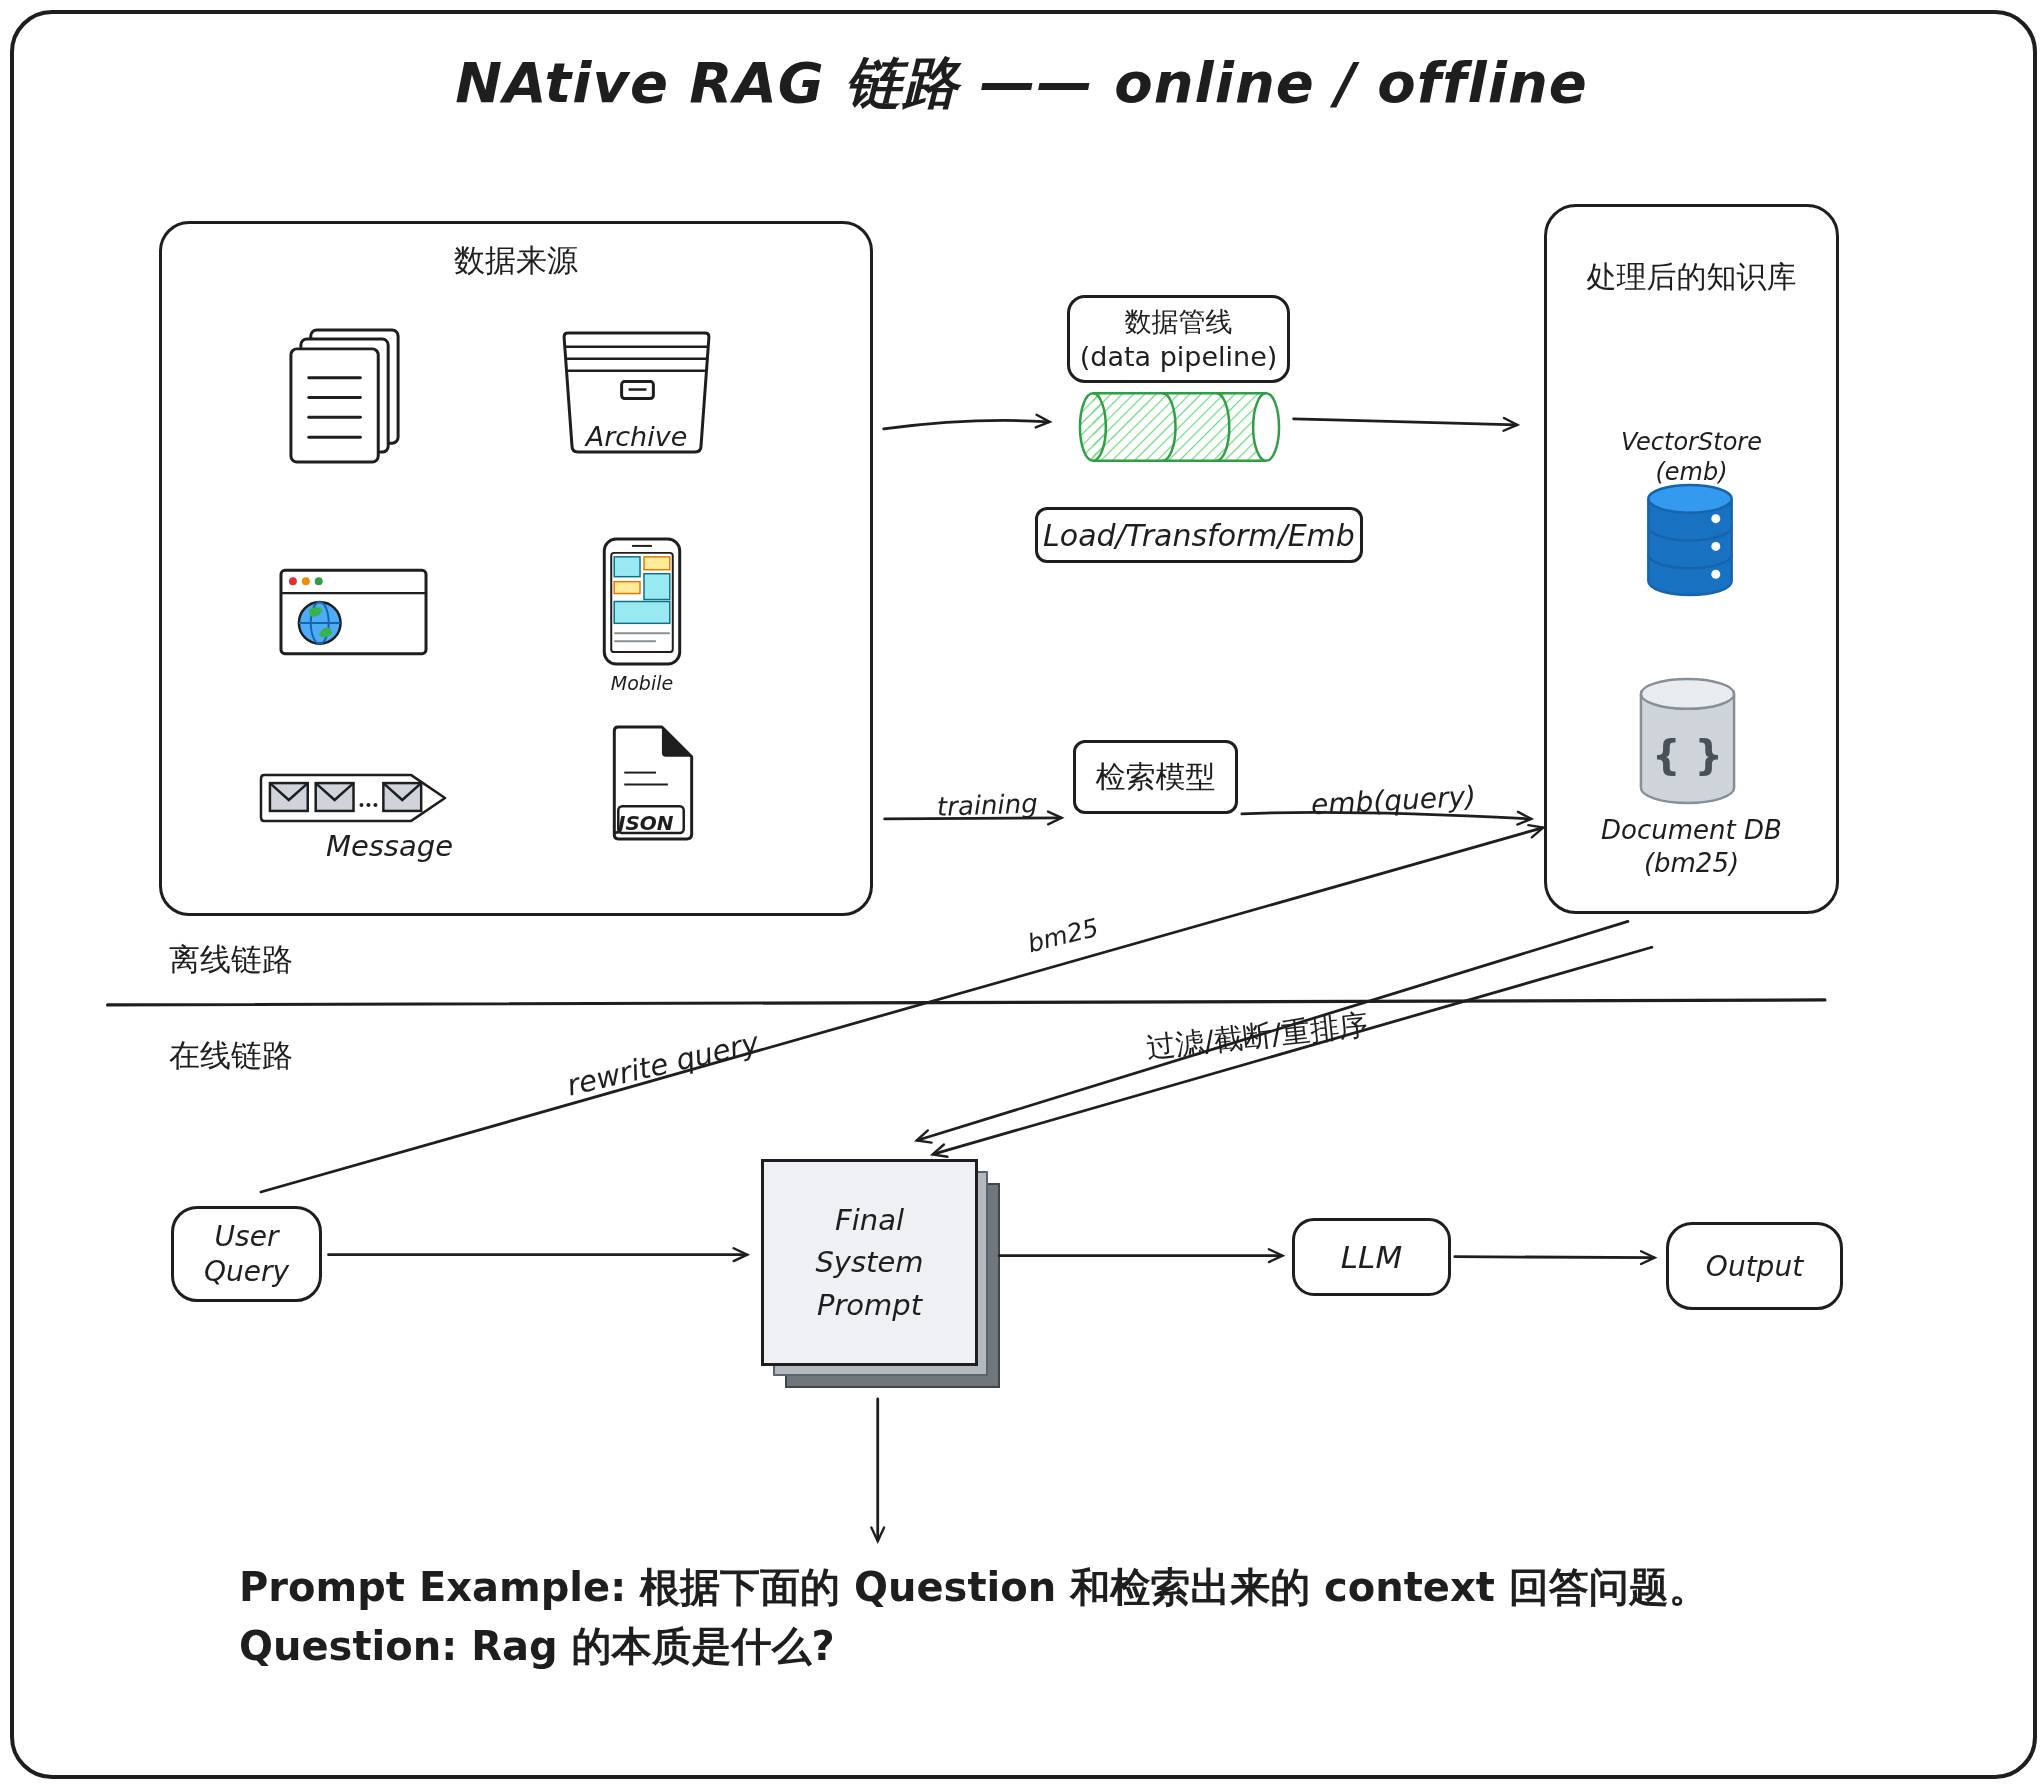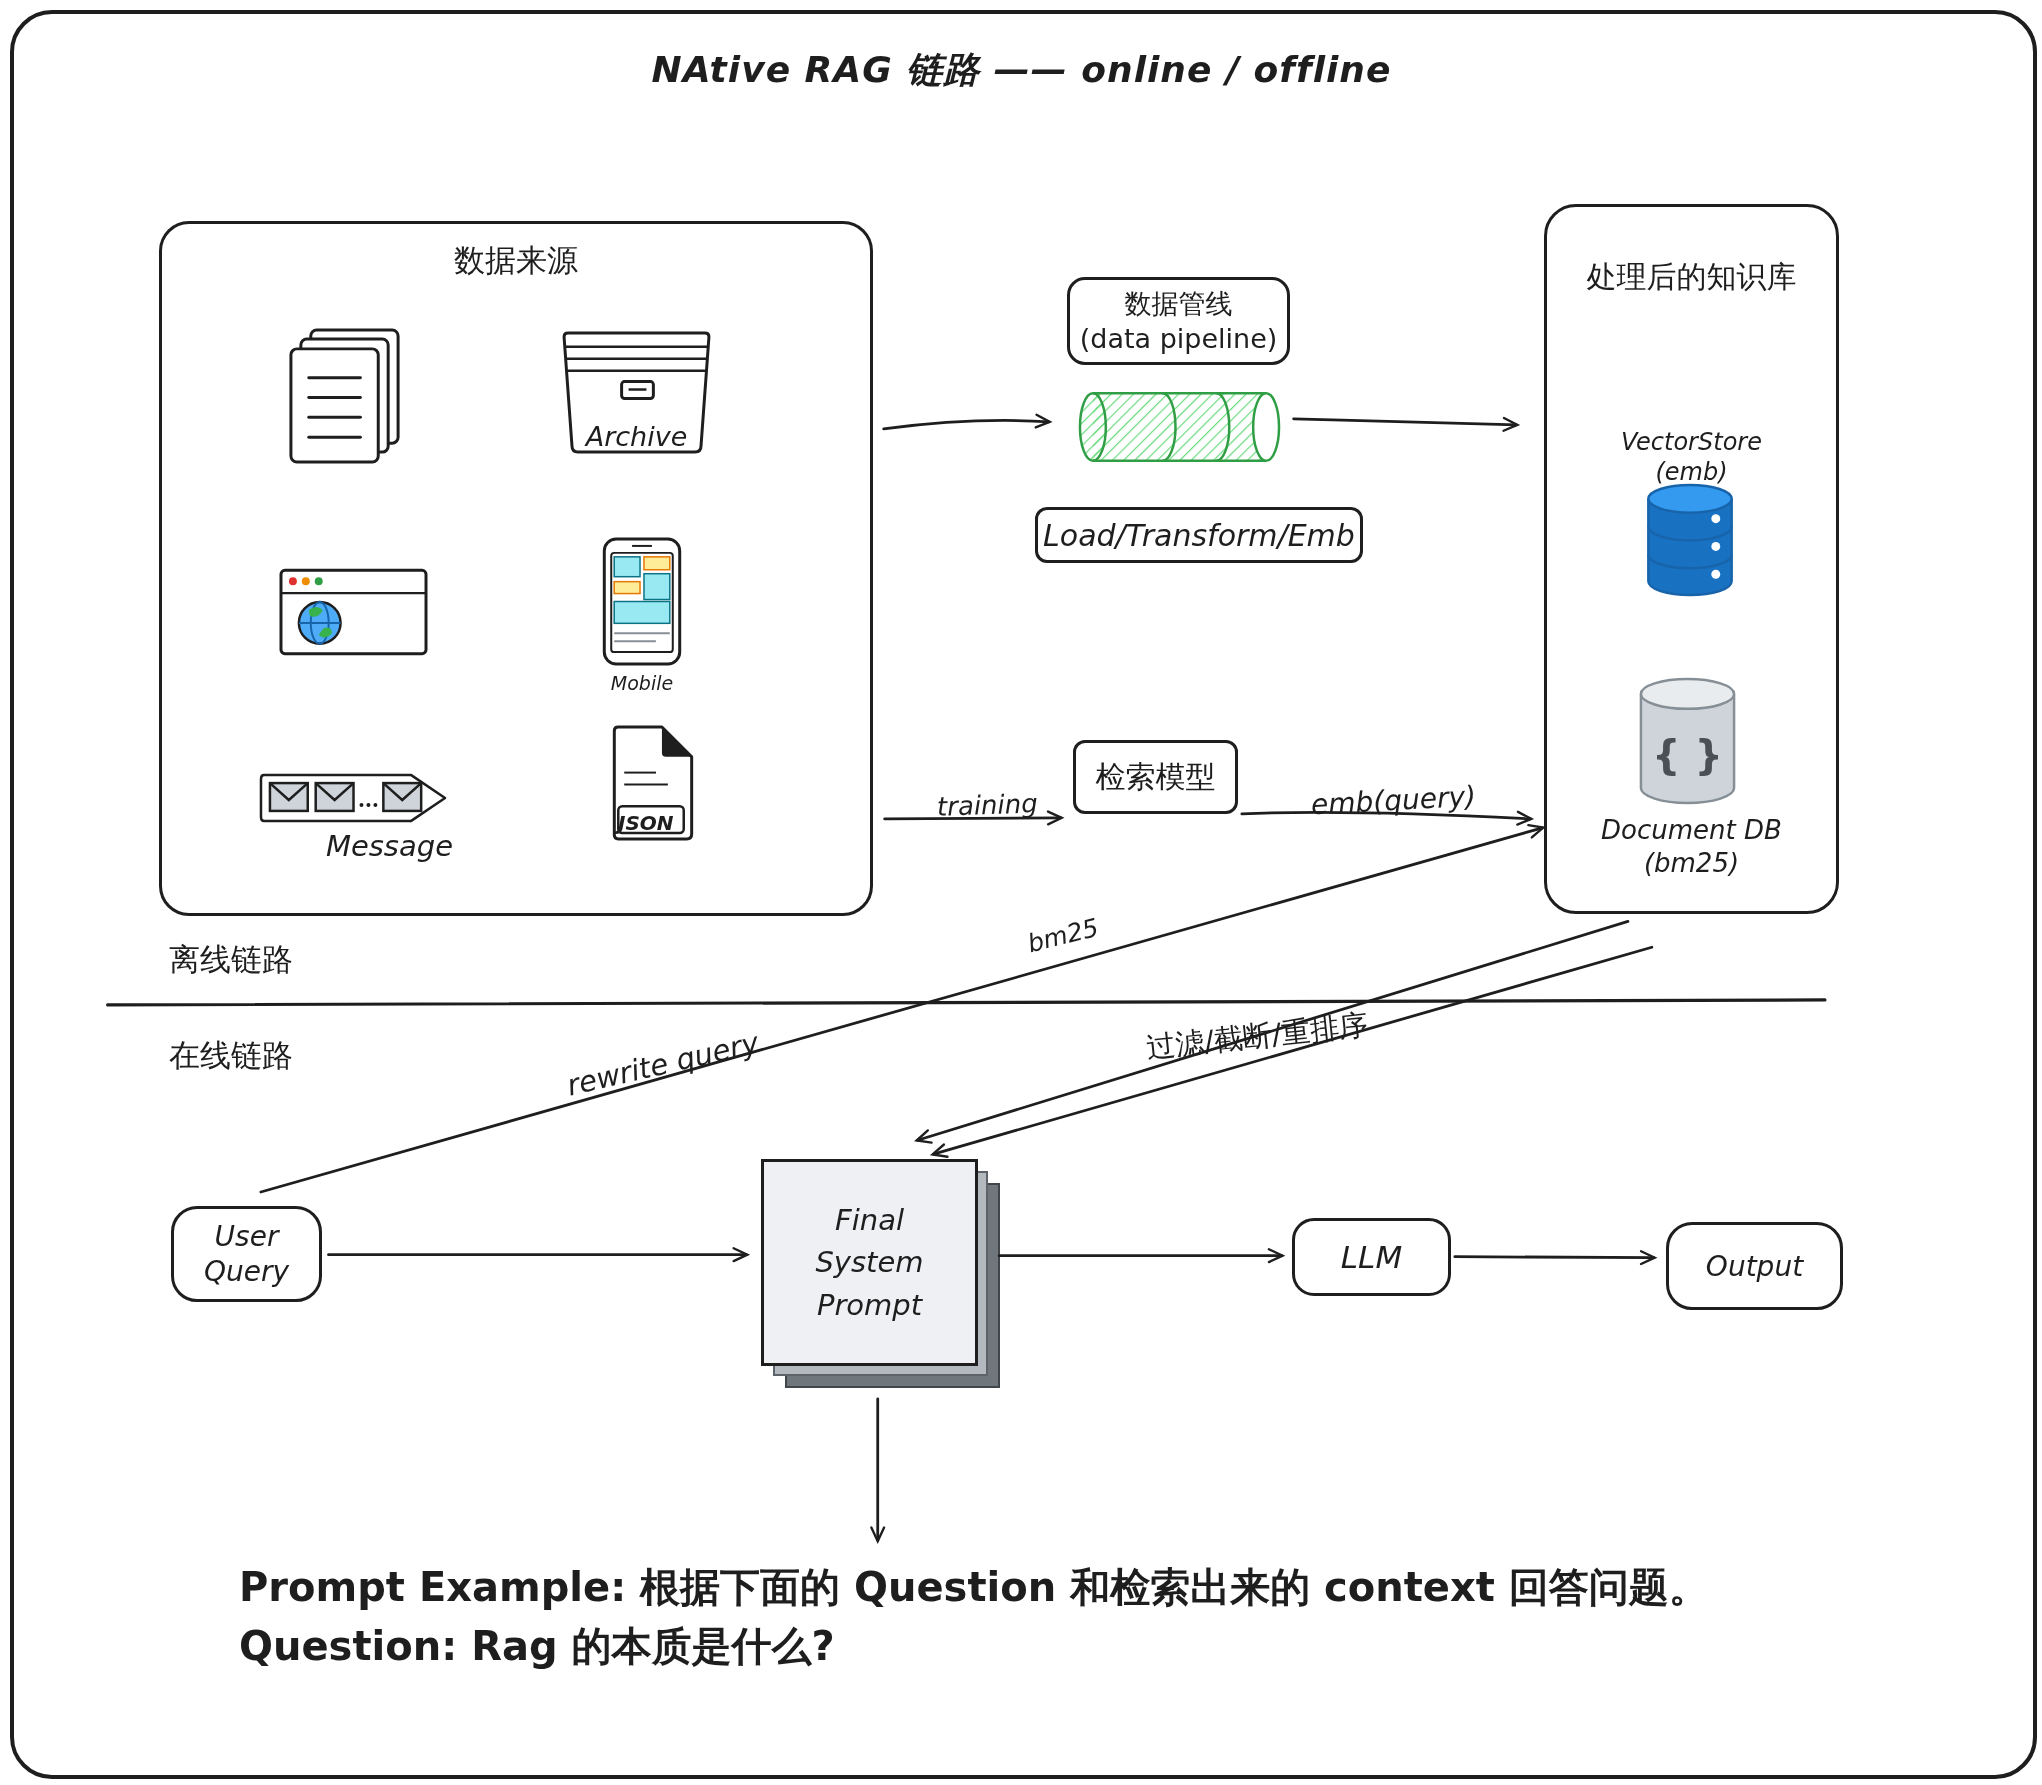--- a/index.html
+++ b/index.html
@@ -17,21 +17,21 @@
   svg{display:block;}
   .overlay{pointer-events:none;}
 </style>
 </head>
 <body>
 
 <div id="stage">
 
   <div class="abs frame" style="left:10px;top:10px;width:2019px;height:1761px;"></div>
 
-  <div class="abs t it ctr" style="left:0;right:0;top:46px;font-size:36px;font-weight:bold;letter-spacing:1px;">NAtive RAG 链路 —— online / offline</div>
+  <div class="abs t it ctr" style="left:0;right:0;top:46px;font-size:56px;font-weight:bold;letter-spacing:1px;">NAtive RAG 链路 —— online / offline</div>
 
   <div class="abs bigbox" style="left:159px;top:221px;width:714px;height:695px;border-radius:30px;">
 
     <div class="abs t ctr" style="left:0;width:100%;top:16px;font-size:31px;">数据来源</div>
 
     <svg class="abs" style="left:119px;top:100px;" width="129" height="149" viewBox="0 0 130 150">
       <g fill="#ffffff" stroke="#1e1e1e" stroke-width="3" stroke-linejoin="round">
         <rect x="30" y="6" width="88" height="114" rx="6"></rect>
         <rect x="20" y="15" width="88" height="114" rx="6"></rect>
         <rect x="10" y="25" width="88" height="114" rx="6"></rect>
@@ -108,21 +108,21 @@
     <svg class="abs" style="left:442px;top:499px;" width="96" height="121" viewBox="0 0 96 122">
       <path d="M10 8 Q10 4 14 4 H58 L88 34 V112 Q88 117 83 117 H14 Q10 117 10 113 Z" fill="#fff" stroke="#1e1e1e" stroke-width="3" stroke-linejoin="round"></path>
       <path d="M58 4 L58 30 Q58 34 62 34 H88 Z" fill="#1e1e1e"></path>
       <line x1="20" y1="50" x2="52" y2="50" stroke="#1e1e1e" stroke-width="2"></line>
       <line x1="20" y1="62" x2="64" y2="62" stroke="#1e1e1e" stroke-width="2"></line>
       <rect x="14" y="84" width="66" height="27" rx="4" fill="#fff" stroke="#1e1e1e" stroke-width="2.5"></rect>
     </svg>
     <div class="abs t it ctr" style="left:456px;top:587px;width:52px;font-size:20px;font-weight:bold;">JSON</div>
   </div>
 
-  <div class="abs node flex-ctr" style="left:1067px;top:277px;width:223px;height:88px;border-radius:18px;">
+  <div class="abs node flex-ctr" style="left:1067px;top:295px;width:223px;height:88px;border-radius:18px;">
     <div class="t ctr ml" style="font-size:27px;line-height:1.3;">数据管线
 (data pipeline)</div>
   </div>
 
   <svg class="abs" style="left:1071px;top:388px;" width="215" height="78" viewBox="0 0 216 78">
     <defs>
       <pattern id="hatch" width="8" height="8" patternUnits="userSpaceOnUse" patternTransform="rotate(45)">
         <line x1="0" y1="0" x2="0" y2="8" stroke="#69db7c" stroke-width="2.4"></line>
       </pattern>
     </defs>

